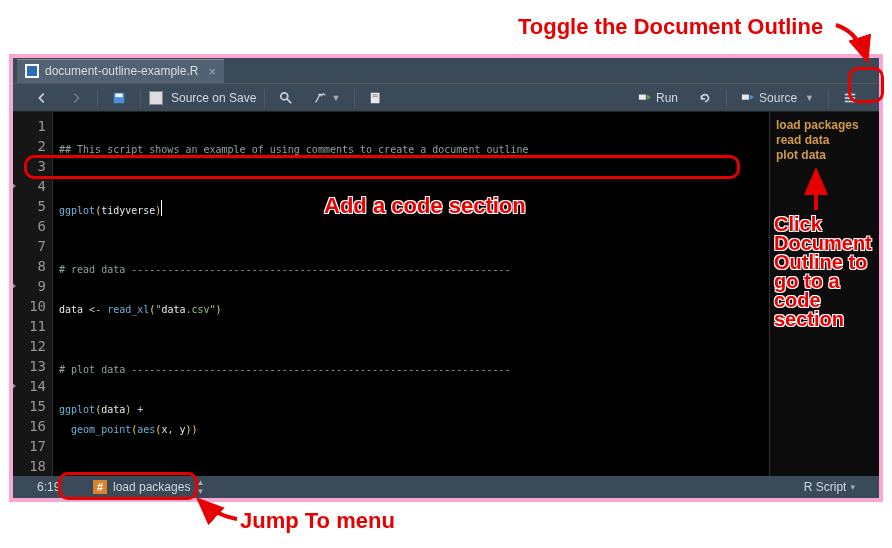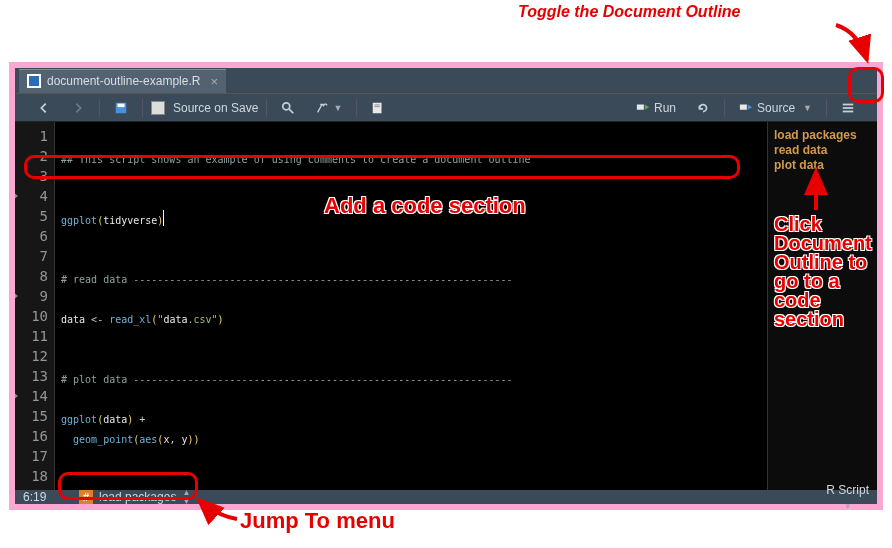--- a/index.html
+++ b/index.html
@@ -6,26 +6,26 @@
 body {
   font-family: "Segoe UI", Arial, sans-serif;
   background: #fff;
   width: 892px;
   height: 548px;
   position: relative;
   overflow: hidden;
 }
 .ide {
   position: absolute;
-  top: 62px;
+  top: 54px;
   left: 9px;
   width: 874px;
   height: 448px;
   background: #c4b5fd;
-  border: 6px solid #f9a8d4;
+  border: 4px solid #f9a8d4;
   display: flex;
   flex-direction: column;
 }
 .tabbar {
   height: 26px;
   background: #3b4a58;
   display: flex;
   align-items: center;
   border-bottom: 1px solid #555;
 }
@@ -95,34 +95,34 @@
 .c-op { color:#c9c9c9; }
 .cursor { display:inline-block; width:0; border-right:1px solid #fff; height:16px; vertical-align:text-bottom;}
 .outline {
   width: 110px;
   background:#0c0c0c;
   border-left:1px solid #333;
   padding:6px 4px;
 }
 .outline .item { color:#d29a4a; font-size:12px; font-weight:bold; padding:0 2px; line-height:15px; cursor:pointer;}
 .statusbar {
-  height:14px;
+  height:22px;
   background:#3b4a58;
   display:flex;
   align-items:center;
   color:#cfd8e0;
   font-size:12px;
-  padding:0 8px;
+  padding:0 24px;
 }
 .statusbar .pos { width:50px;}
 .statusbar .jump { display:flex; align-items:center; gap:6px; padding:2px 20px 2px 6px; cursor:pointer; position:relative;}
 .statusbar .jump .jicon { width:14px;height:14px;background:#d9832f;display:flex;align-items:center;justify-content:center;color:#fff;font-size:11px;font-weight:bold;}
 .statusbar .jump .jarrow{ font-size:8px;color:#aaa; position:absolute; right:6px;}
 .statusbar .spacer{flex:1;}
-.statusbar .lang{ display:flex;align-items:center;gap:4px;flex-direction:column;}
+.statusbar .lang{ display:flex;align-items:center;gap:4px;}
 
 .annot {
   position:absolute;
   color:#e80000;
   font-weight:bold;
   font-family: Arial, sans-serif;
   text-shadow: -1px -1px 0 #fff, 1px -1px 0 #fff, -1px 1px 0 #fff, 1px 1px 0 #fff;
   z-index: 50;
   pointer-events:none;
 }
@@ -131,21 +131,21 @@
   border:3px solid #e80000;
   border-radius:10px;
   z-index:40;
   pointer-events:none;
 }
 svg.arrow { position:absolute; z-index:45; pointer-events:none; overflow:visible;}
 </style>
 </head>
 <body>
 
-<div class="annot" style="top:3px; left:518px; font-size:16px;font-style:italic;">Toggle the Document Outline</div>
+<div class="annot" style="top:14px; left:518px; font-size:22px;">Toggle the Document Outline</div>
 <svg class="arrow" style="top:22px; left:828px;" width="60" height="40">
   <defs>
       <marker id="ah1" markerWidth="8" markerHeight="8" refX="6" refY="3" orient="auto">
         <path d="M0,0 L7,3 L0,6 Z" fill="#e80000"></path>
       </marker>
     </defs>
   <path d="M 8 3 Q 30 10 39 38" stroke="#e80000" stroke-width="4" fill="none" marker-end="url(#ah1)"></path>
 </svg>
 
 <div class="ide">

